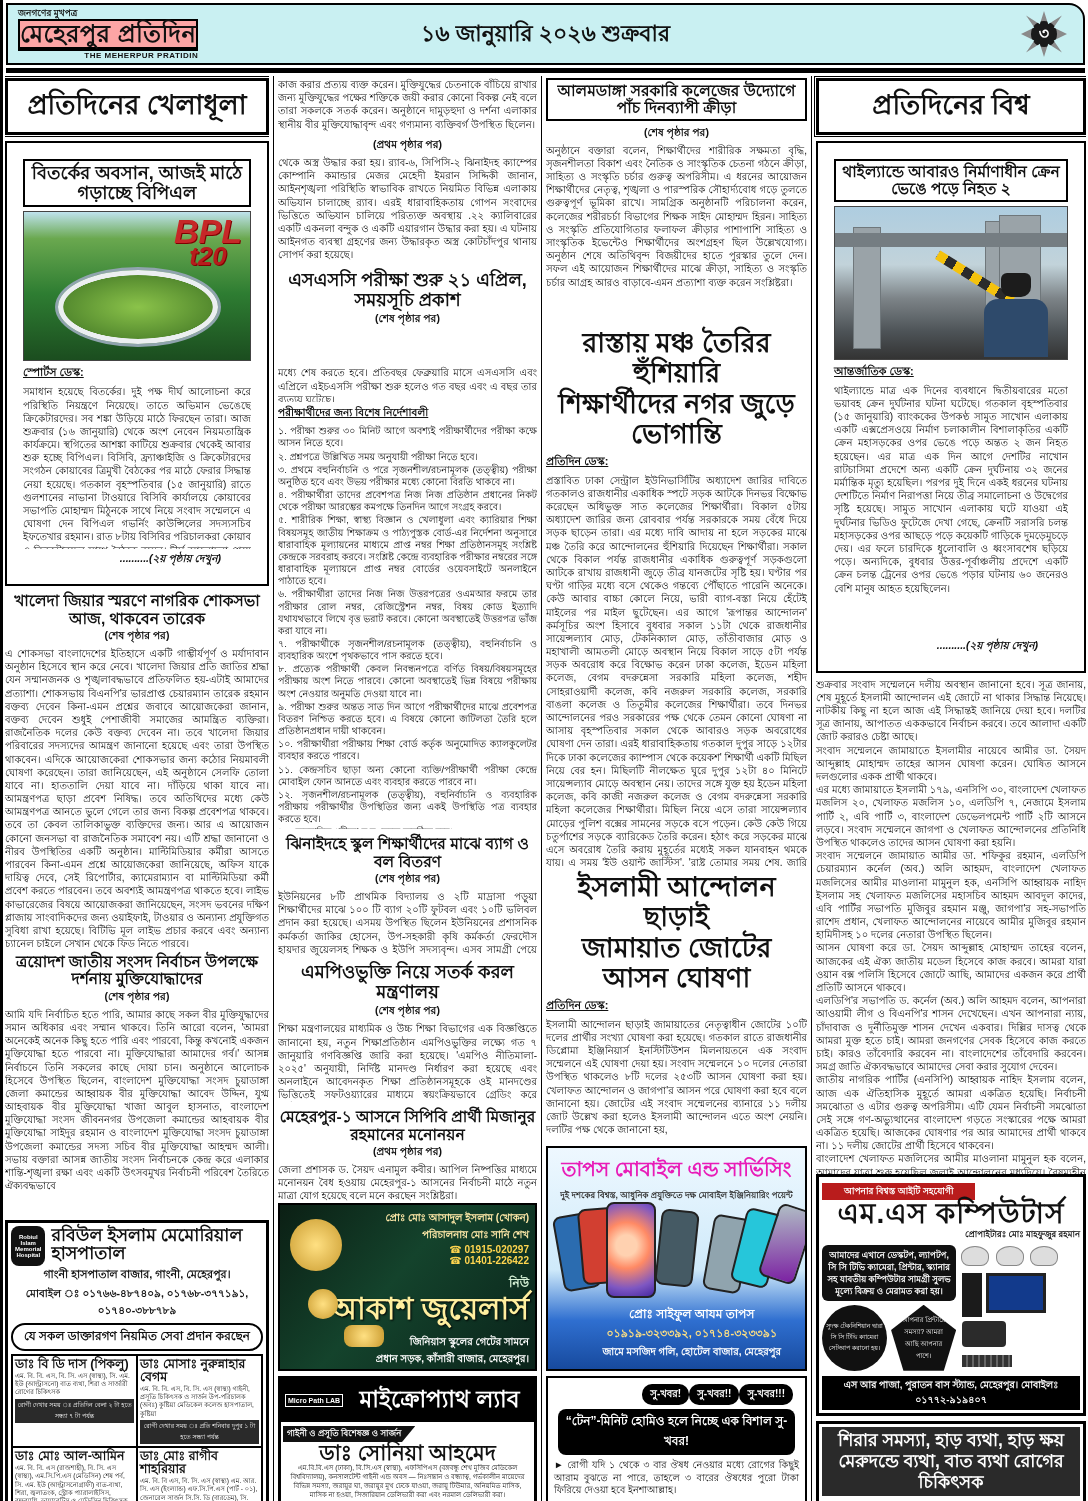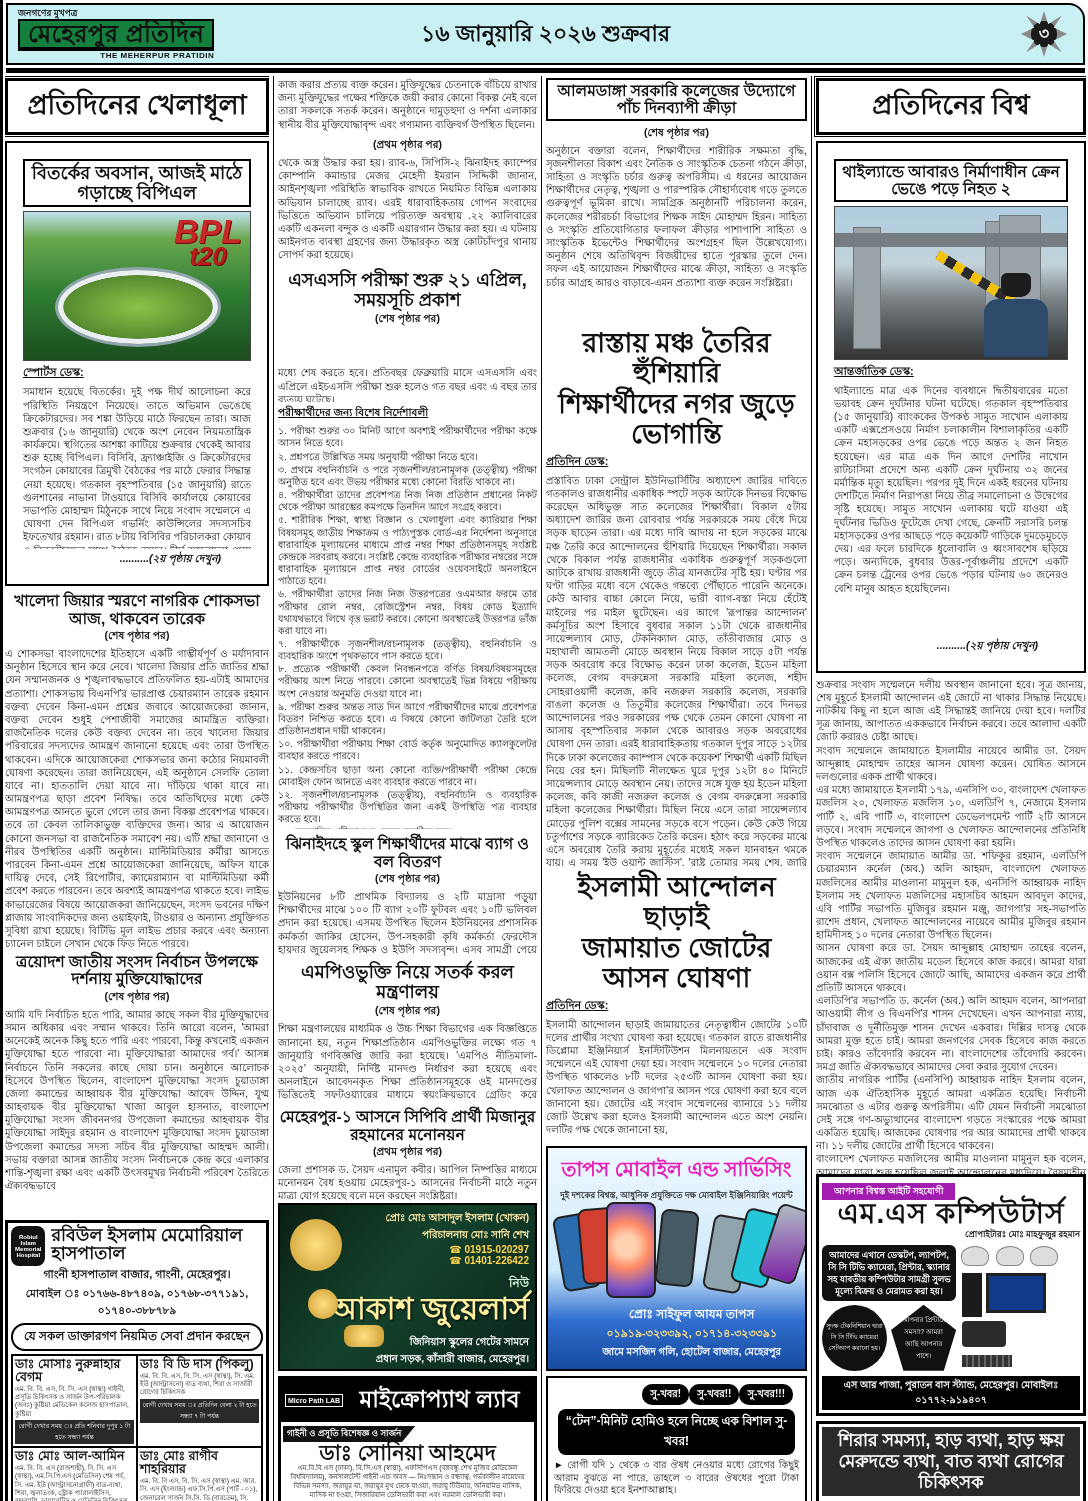--- a/index.html
+++ b/index.html
@@ -4,22 +4,22 @@
 <style>
   html,body{margin:0;padding:0;background:#e8e8e8;}
   .page{width:1088px;height:1501px;overflow:hidden;position:relative;background:#fff;
         font-family:"Liberation Sans","DejaVu Sans",sans-serif;color:#111;
         border-left:3px solid #000;box-sizing:border-box;}
   
   .masthead{height:58px;margin:3px 3px 0 3px;background:#c9f0f2;border:2px solid #000;
             border-radius:0 16px 0 0;display:flex;align-items:center;position:relative;}
   .brand{margin-left:10px;line-height:1;}
   .brand-tagline{font-size:9px;font-weight:bold;margin-bottom:1px;}
-  .brand-title{font-size:24px;font-weight:900;border:2px solid #000;background:#15803d;
-               padding:1px 8px;display:inline-block;letter-spacing:.5px;}
+  .brand-title{font-size:24px;font-weight:900;border:2px solid #000;background:#fca5a5;
+               padding:1px 0;display:inline-block;letter-spacing:.5px;}
   .brand-sub{font-size:8px;font-weight:bold;text-align:right;border-top:2px solid #000;
              padding-top:1px;letter-spacing:.5px;}
   .mast-date{position:absolute;left:50%;top:50%;transform:translate(-50%,-50%);
              font-size:22px;font-weight:900;}
   .page-badge{position:absolute;right:16px;top:6px;width:46px;height:46px;background:#8a8a8a;
     clip-path:polygon(50% 0%,59% 29%,89% 10%,71% 36%,100% 50%,71% 64%,89% 90%,59% 71%,50% 100%,41% 71%,11% 90%,29% 64%,0% 50%,29% 36%,11% 10%,41% 29%);
     display:flex;align-items:center;justify-content:center;}
   .page-badge span{width:26px;height:26px;border-radius:50%;background:#1a1a1a;color:#fff;
     display:flex;align-items:center;justify-content:center;font-size:16px;font-weight:900;}
   .rule{height:5px;background:#000;margin:3px 3px;}
@@ -104,21 +104,21 @@
   
   .homeo{border:2px solid #000;padding:4px;box-sizing:border-box;}
   .su-row{display:flex;justify-content:flex-end;margin:2px 8px;}
   .su{background:#000;color:#fff;border-radius:10px;font-size:10px;font-weight:bold;padding:2px 8px;}
   .homeo-title{background:#000;color:#fff;border-radius:8px;text-align:center;font-weight:900;font-size:12px;padding:3px;margin:4px 6px;}
   .homeo-point{font-size:9.6px;text-align:justify;line-height:1.35;margin:3px 2px;}
   .homeo-note{font-size:9px;margin:2px;}
   .homeo-treat{border:2px solid #000;border-radius:10px;font-size:8.8px;text-align:justify;line-height:1.35;padding:3px;margin:3px 0;}
   
   .ms{padding:3px;margin-bottom:5px;position:relative;}
-  .ms-tag{background:#a21caf;color:#fff;display:inline-block;font-size:9px;font-weight:bold;padding:1px 12px;}
+  .ms-tag{background:#b91c1c;color:#fff;display:inline-block;font-size:9px;font-weight:bold;padding:1px 22px;}
   .ms-name{font-size:28px;font-weight:900;text-align:center;letter-spacing:1px;line-height:1;}
   .ms-prop{font-size:8.5px;font-weight:bold;text-align:right;}
   .ms-body{display:flex;gap:4px;margin-top:3px;}
   .ms-left{width:52%;}
   .ms-desc{background:#111;color:#fff;font-size:8.6px;font-weight:bold;text-align:center;border-radius:6px;padding:4px;line-height:1.4;}
   .ms-badges{display:flex;gap:4px;margin-top:4px;}
   .ms-circle{width:66px;height:66px;border-radius:50%;background:#111;color:#fff;font-size:6.2px;
              display:flex;align-items:center;justify-content:center;text-align:center;padding:4px;box-sizing:border-box;}
   .ms-pent{width:66px;height:66px;background:#111;color:#fff;font-size:6.6px;display:flex;align-items:center;
            justify-content:center;text-align:center;padding:6px;box-sizing:border-box;
@@ -185,28 +185,28 @@
       <div class="ad hosp">
         <div class="hosp-top">
           <div class="hosp-logo">Robiul Islam Memorial Hospital</div>
           <div class="hosp-name">রবিউল ইসলাম মেমোরিয়াল হাসপাতাল</div>
         </div>
         <div class="hosp-addr">গাংনী হাসপাতাল বাজার, গাংনী, মেহেরপুর।</div>
         <div class="hosp-mob">মোবাইল ঃ ০১৭৬৬-৪৮৭৪০৯, ০১৭৬৮-৩৭৭১৯১, ০১৭৪০-৩৮৮৭৮৯</div>
         <div class="pill">যে সকল ডাক্তারগণ নিয়মিত সেবা প্রদান করছেন</div>
         <div class="doc-grid">
           <div class="doc-cell">
+            <div class="doc-name">ডাঃ বি ডি দাস (পিকলু)</div>
+            <div class="doc-deg">এম. বি. বি. এস, বি. সি. এস (স্বাস্থ্য), সি. এম. ইউ (আল্ট্রাসনো) বাত ব্যথা, শিরা ও সার্জারী রোগের চিকিৎসক</div>
+            <div class="doc-time">রোগী দেখার সময় ঃ প্রতিদিন বেলা ২ টা হতে সন্ধ্যা ৭ টা পর্যন্ত</div>
+          </div>
+          <div class="doc-cell">
             <div class="doc-name">ডাঃ মোসাঃ নুরুন্নাহার বেগম</div>
             <div class="doc-deg">এম. বি. বি. এস, বি. সি. এস (স্বাস্থ্য) গাইনী, প্রসূতি চিকিৎসক ও সার্জন উপ-পরিচালক (অবঃ) কুষ্টিয়া মেডিকেল কলেজ হাসপাতাল, কুষ্টিয়া</div>
             <div class="doc-time">রোগী দেখার সময় ঃ প্রতি শনিবার দুপুর ১ টা হতে সন্ধ্যা পর্যন্ত</div>
-          </div>
-          <div class="doc-cell">
-            <div class="doc-name">ডাঃ বি ডি দাস (পিকলু)</div>
-            <div class="doc-deg">এম. বি. বি. এস, বি. সি. এস (স্বাস্থ্য), সি. এম. ইউ (আল্ট্রাসনো) বাত ব্যথা, শিরা ও সার্জারী রোগের চিকিৎসক</div>
-            <div class="doc-time">রোগী দেখার সময় ঃ প্রতিদিন বেলা ২ টা হতে সন্ধ্যা ৭ টা পর্যন্ত</div>
           </div>
           <div class="doc-cell">
             <div class="doc-name">ডাঃ মোঃ আল-আমিন</div>
             <div class="doc-deg">এম. বি. বি. এস (রাজশাহী), বি. সি. এস (স্বাস্থ্য), এম.সি.পি.এস (মেডিসিন) শেষ পর্ব, সি. এম. ইউ (আল্ট্রাসনোগ্রাফী) বাত-ব্যথা, শিরা, জ্বলাতংক, স্ট্রোক প্যারালাইসিস, বক্ষব্যাধি, ডায়াবেটিস ও মেডিসিন চিকিৎসক</div>
             <div class="doc-time">প্রতি সোমবার বেলা ১১ টা হতে বিকাল ৩ টা পর্যন্ত</div>
           </div>
           <div class="doc-cell">
             <div class="doc-name">ডাঃ মোঃ রাগীব শাহরিয়ার</div>
             <div class="doc-deg">এম. বি. বি এস, বি. সি. এস (স্বাস্থ্য) এম. আর. সি. এস (ইংল্যান্ড) এফ.সি.পি.এস (পার্ট - ০১), জেনারেল সার্জন সি.সি. ডি (বারডেম), সি. এস. ইউট (আল্ট্রা) এম. এস (রেসিডেন্ট), শেখ হাসিনা জাতীয় বার্ন</div>
           </div>

